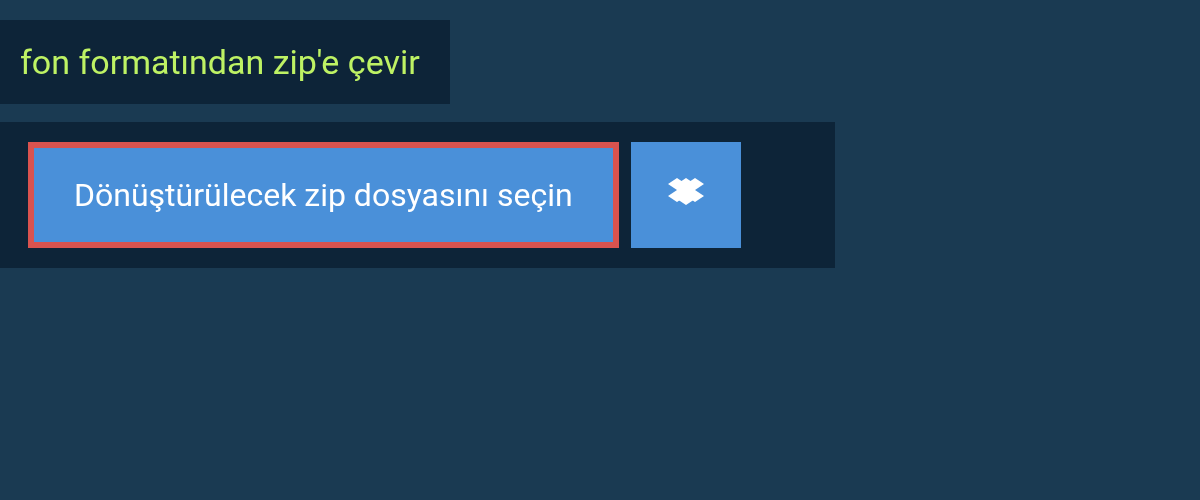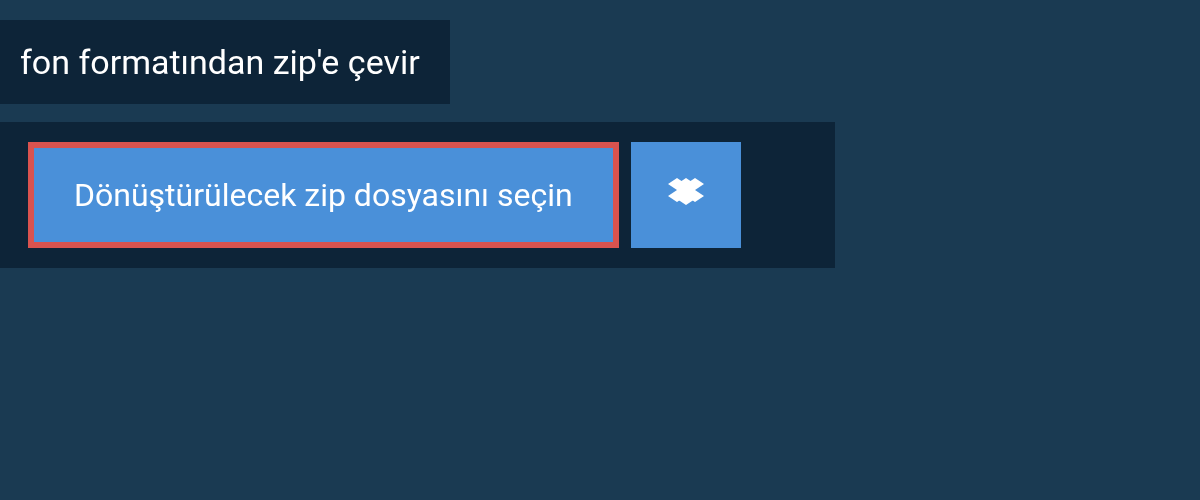--- a/index.html
+++ b/index.html
@@ -15,21 +15,21 @@
       overflow: hidden;
     }
     .header-tab {
       background: #0d2438;
       display: inline-block;
       padding: 22px 30px 22px 20px;
       margin-top: 20px;
       margin-left: 0;
     }
     .header-tab-text {
-      color: #ffffff;
+      color: #bef264;
       font-size: 34px;
       font-weight: 400;
     }
     .main-panel {
       background: #0d2438;
       margin-top: 18px;
       padding: 20px 28px;
       width: 835px;
     }
     .button-row {

